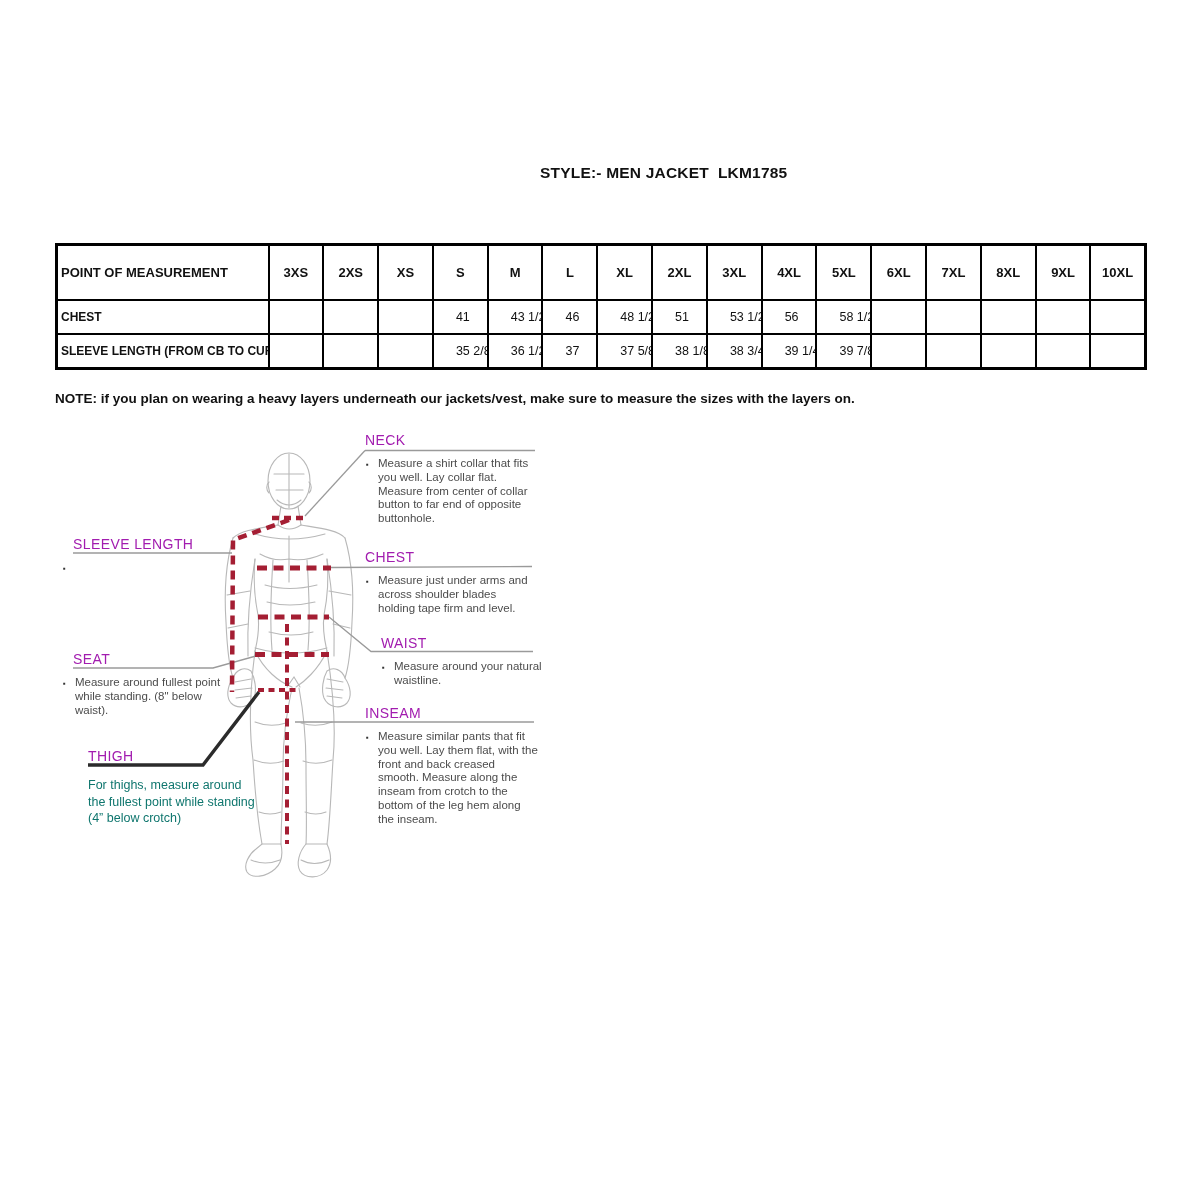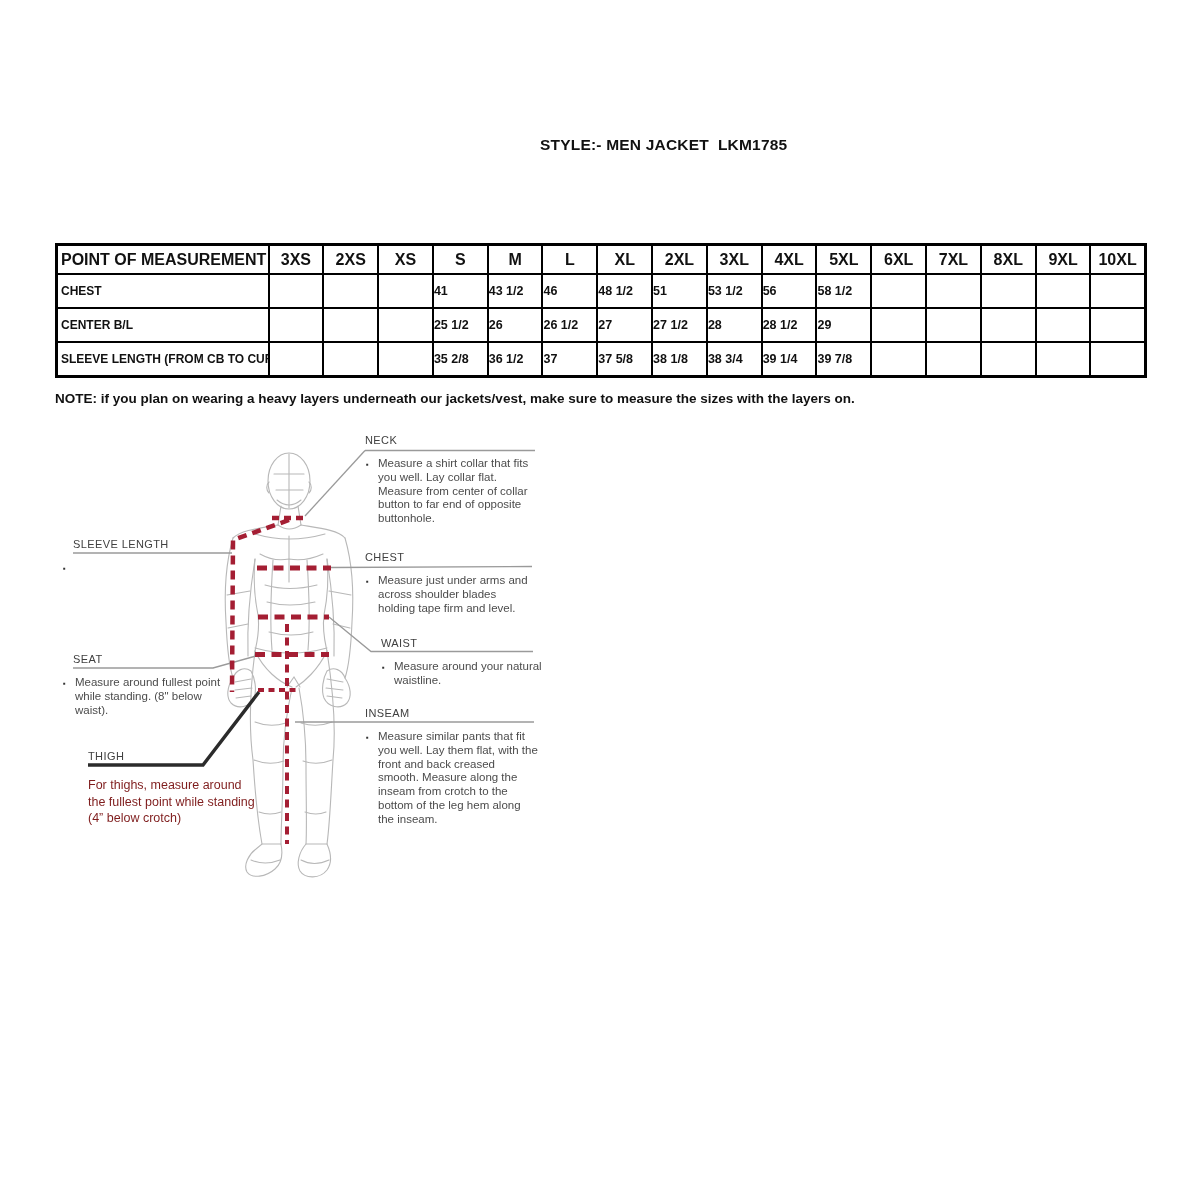--- a/index.html
+++ b/index.html
@@ -1,45 +1,45 @@
 <!DOCTYPE html>
 <html><head>
 <meta charset="utf-8">
 <style>
   html,body{margin:0;padding:0;background:#fff;}
   body{width:1200px;height:1200px;position:relative;font-family:"Liberation Sans",sans-serif;color:#111;overflow:hidden;}
 
-  .title{position:absolute;left:540px;top:136px;font-size:15.5px;font-weight:bold;white-space:pre;letter-spacing:.2px;}
+  .title{position:absolute;left:540px;top:164px;font-size:15.5px;font-weight:bold;white-space:pre;letter-spacing:.2px;}
 
   table.size-table{position:absolute;left:55px;top:243px;width:1090px;border-collapse:collapse;table-layout:fixed;border:3px solid #000;}
   table.size-table th,table.size-table td{border:2px solid #000;overflow:hidden;white-space:nowrap;}
-  table.size-table th{font-size:16px;font-weight:bold;height:21px;text-align:center;padding:3px 2px;}
+  table.size-table th{font-size:13px;font-weight:bold;height:21px;text-align:center;padding:16px 2px;}
   table.size-table th.lblcol{text-align:left;padding-left:3px;}
   table.size-table td{height:30px;vertical-align:middle;}
   td.lbl{font-weight:bold;font-size:12px;text-align:left;padding-left:3px;}
-  td.val{font-size:12.5px;font-weight:bold;text-align:left;padding-left:0;}
+  td.val{font-size:12.5px;font-weight:normal;text-align:left;padding-left:22px;}
 
   .note{position:absolute;left:55px;top:391px;font-size:13.5px;font-weight:bold;text-align:right;}
 
   .diagram{position:absolute;left:55px;top:430px;width:565px;height:455px;}
   .diagram svg{position:absolute;left:0;top:0;}
 
   .section{position:absolute;color:#4c4c4c;}
-  .sec-h{font-size:11px;line-height:17px;height:17px;letter-spacing:.4px;color:#404040;}
+  .sec-h{font-size:14px;line-height:17px;height:17px;letter-spacing:.4px;color:#a21caf;}
   .sec-d{position:relative;margin-top:8px;font-size:11.5px;line-height:13.8px;padding-left:13px;}
   .sec-d .blt{position:absolute;left:1px;top:1px;font-size:8px;color:#333;}
   .s-neck{left:310px;top:2px;width:170px;}
   .s-sleeve{left:7px;top:106px;width:192px;}
   .s-chest{left:310px;top:119px;width:170px;}
   .s-seat{left:7px;top:221px;width:165px;}
   .s-waist{left:326px;top:205px;width:170px;}
   .s-thigh{left:33px;top:318px;width:168px;}
   .s-inseam{left:310px;top:275px;width:174px;}
   .s-sleeve .sec-h,.s-seat .sec-h{padding-left:11px;}
-  .s-thigh .sec-d{padding-left:0;font-size:12.5px;line-height:16.5px;margin-top:12px;color:#7f1d1d;}
+  .s-thigh .sec-d{padding-left:0;font-size:12.5px;line-height:16.5px;margin-top:12px;color:#0f766e;}
 </style>
 </head>
 <body>
 
 <div class="title">STYLE:- MEN JACKET  LKM1785</div>
 
 <table class="size-table">
   <colgroup>
     <col style="width:212px">
     <col span="16" style="width:54.8px">
@@ -79,39 +79,20 @@
       <td class="val">53 1/2</td>
       <td class="val">56</td>
       <td class="val">58 1/2</td>
       <td class="val"></td>
       <td class="val"></td>
       <td class="val"></td>
       <td class="val"></td>
       <td class="val"></td>
     </tr>
     <tr>
-      <td class="lbl">CENTER B/L</td>
-      <td class="val"></td>
-      <td class="val"></td>
-      <td class="val"></td>
-      <td class="val">25 1/2</td>
-      <td class="val">26</td>
-      <td class="val">26 1/2</td>
-      <td class="val">27</td>
-      <td class="val">27 1/2</td>
-      <td class="val">28</td>
-      <td class="val">28 1/2</td>
-      <td class="val">29</td>
-      <td class="val"></td>
-      <td class="val"></td>
-      <td class="val"></td>
-      <td class="val"></td>
-      <td class="val"></td>
-    </tr>
-    <tr>
       <td class="lbl">SLEEVE LENGTH (FROM CB TO CUFF)</td>
       <td class="val"></td>
       <td class="val"></td>
       <td class="val"></td>
       <td class="val">35 2/8</td>
       <td class="val">36 1/2</td>
       <td class="val">37</td>
       <td class="val">37 5/8</td>
       <td class="val">38 1/8</td>
       <td class="val">38 3/4</td>

